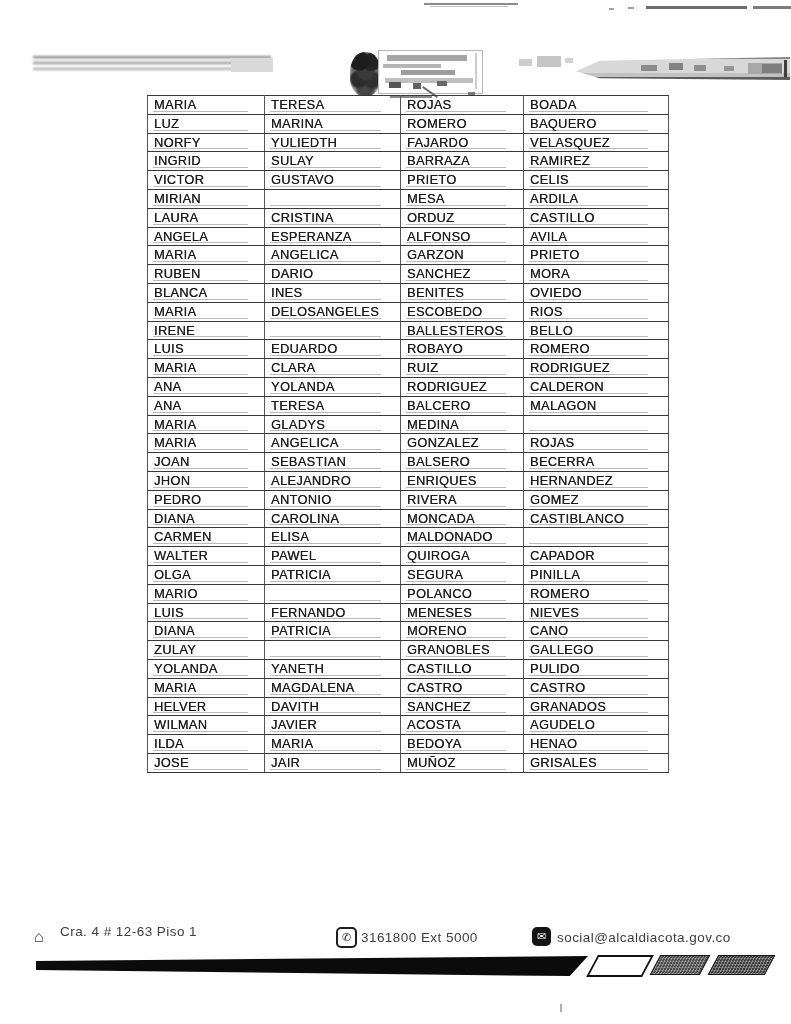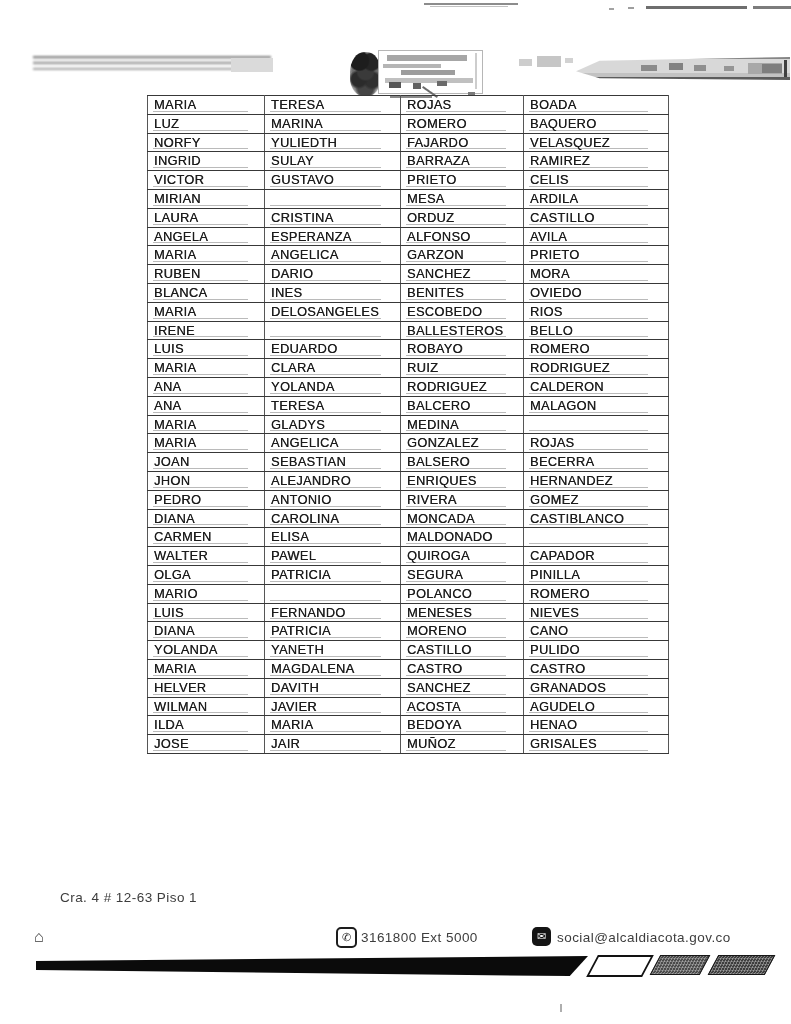--- a/index.html
+++ b/index.html
@@ -322,20 +322,26 @@
           <td>MENESES</td>
           <td>NIEVES</td>
         </tr>
         <tr>
           <td>DIANA</td>
           <td>PATRICIA</td>
           <td>MORENO</td>
           <td>CANO</td>
         </tr>
         <tr>
+          <td>ZULAY</td>
+          <td></td>
+          <td>GRANOBLES</td>
+          <td>GALLEGO</td>
+        </tr>
+        <tr>
           <td>YOLANDA</td>
           <td>YANETH</td>
           <td>CASTILLO</td>
           <td>PULIDO</td>
         </tr>
         <tr>
           <td>MARIA</td>
           <td>MAGDALENA</td>
           <td>CASTRO</td>
           <td>CASTRO</td>
@@ -361,21 +367,21 @@
         <tr>
           <td>JOSE</td>
           <td>JAIR</td>
           <td>MUÑOZ</td>
           <td>GRISALES</td>
         </tr>
       </tbody>
   </table>
 
   <span class="home-glyph">⌂</span>
-  <span class="foot-text" style="left:60px;top:890px;">Cra. 4 # 12-63 Piso 1</span>
+  <span class="foot-text" style="left:60px;top:924px;">Cra. 4 # 12-63 Piso 1</span>
 
   <span class="phone-box">✆</span>
   <span class="foot-text" style="left:361px;top:930px;">3161800 Ext 5000</span>
 
   <span class="mail-box">✉</span>
   <span class="foot-text" style="left:557px;top:930px;text-align:right;">social@alcaldiacota.gov.co</span>
 
   <div class="wedge"></div>
   <div class="pgram pgram-white"></div>
   <div class="pgram pgram-tex pgram-a"></div>

